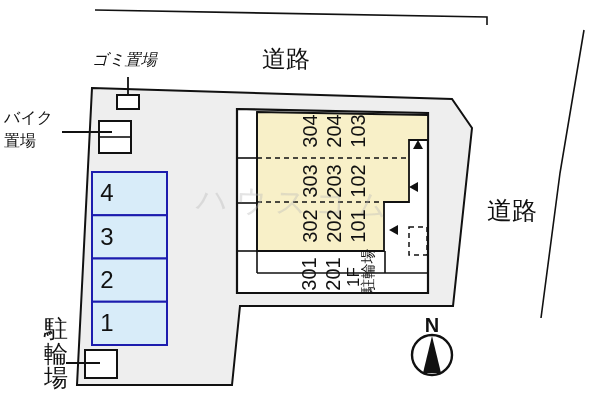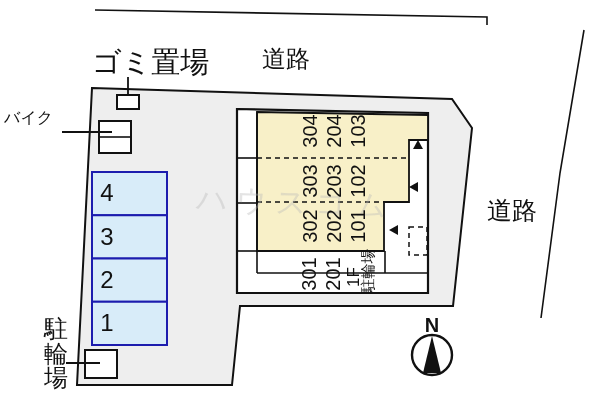--- a/index.html
+++ b/index.html
@@ -79,23 +79,24 @@
       <circle cx="432" cy="355" r="20" fill="#fff" stroke="#111" stroke-width="2.4"></circle>
       <polygon points="432,336 423,373 441,373" fill="#111"></polygon>
     </g>
   </svg>
 
   <div class="watermark">ハウスコム</div>
 
   <span class="lbl center" style="left:286px;top:59px;font-size:24px;">道路</span>
   <span class="lbl center" style="left:512px;top:210px;font-size:25px;">道路</span>
 
-  <span class="lbl" style="left:92px;top:43px;font-size:29px;">ゴミ置場</span>
+  <span class="lbl" style="left:92px;top:50px;font-size:16px;font-style:italic;">ゴミ置場</span>
   <div class="bikeblock">
     <div>バイク</div>
+    <div>置場</div>
   </div>
   <div class="vstack">駐輪場</div>
   <span class="lbl center" style="left:432px;top:325px;font-size:20px;font-weight:bold;">N</span>
 
   <span class="lbl center" style="left:107px;top:193px;font-size:24px;">4</span>
   <span class="lbl center" style="left:107px;top:237px;font-size:24px;">3</span>
   <span class="lbl center" style="left:107px;top:280px;font-size:24px;">2</span>
   <span class="lbl center" style="left:107px;top:323px;font-size:24px;">1</span>
 
   <span class="lbl vrot roomfs" style="left:310px;top:131px;">304</span>

